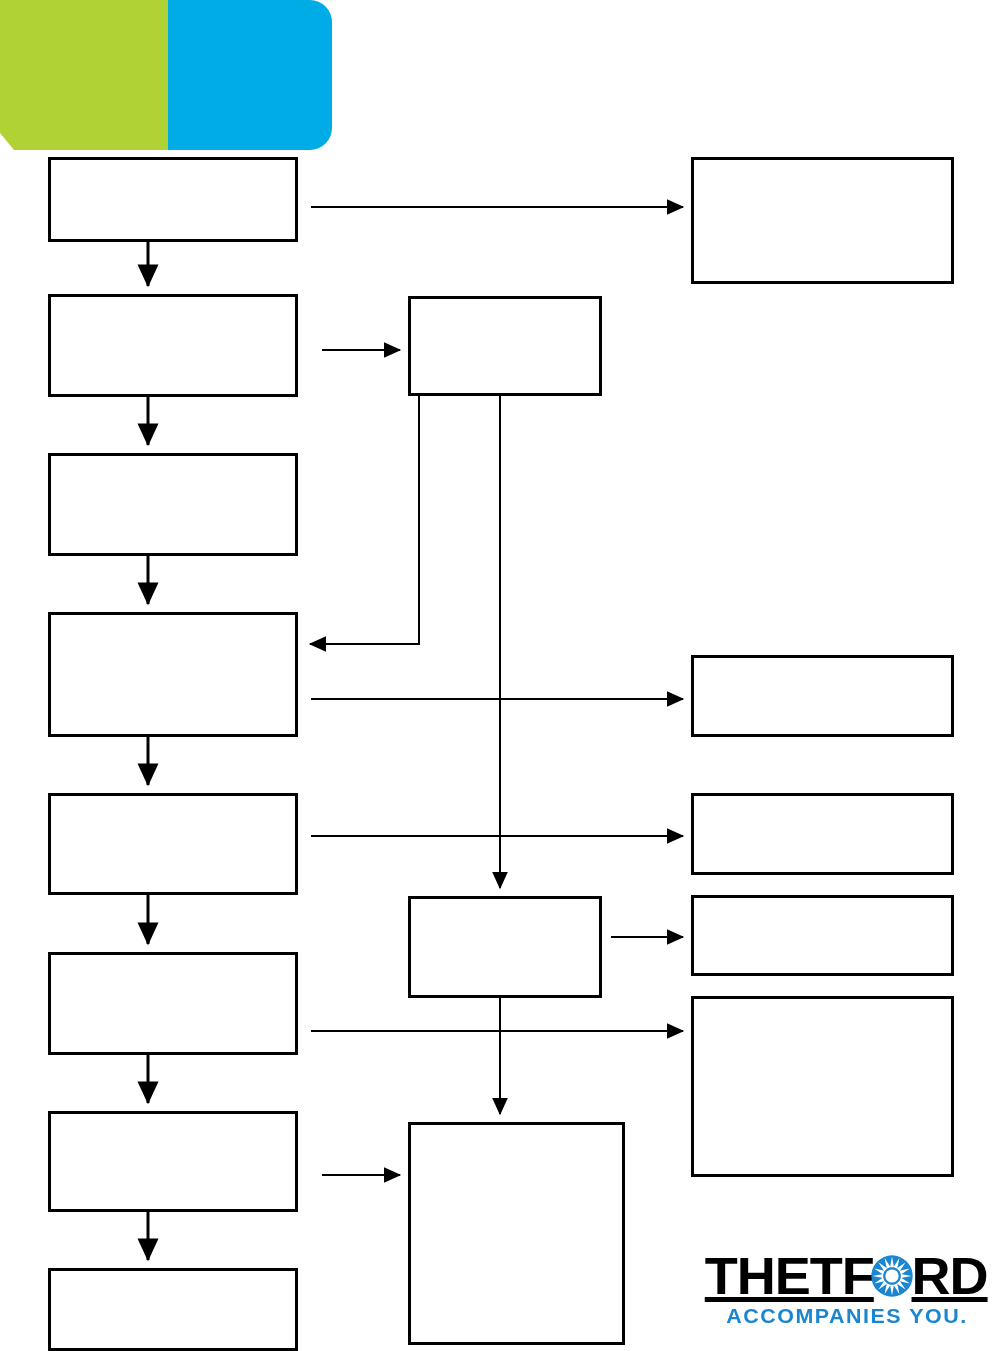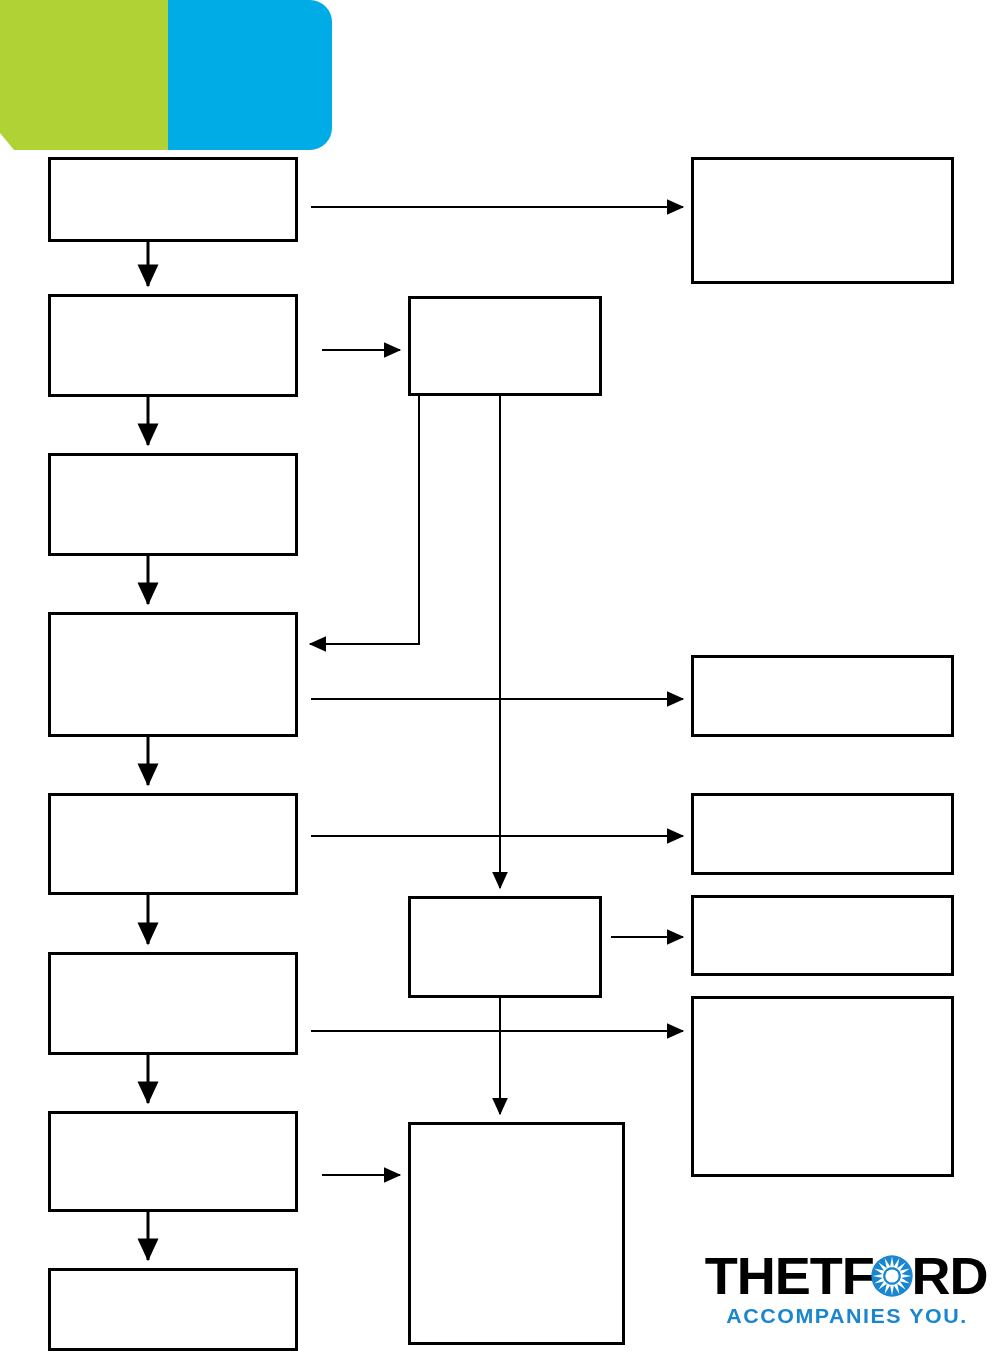--- a/index.html
+++ b/index.html
@@ -60,20 +60,21 @@
     position: absolute;
     width: 262px;
     height: 78px;
   }
   .logo-wordmark {
     position: relative;
     height: 48px;
     display: flex;
     align-items: center;
     justify-content: center;
+    text-decoration: underline;
   }
   .logo-word-pre, .logo-word-post {
     font-family: "Liberation Sans", sans-serif;
     font-weight: bold;
     font-size: 52px;
     letter-spacing: -1px;
     color: #000000;
     line-height: 1;
     transform: scaleX(1.04);
   }

